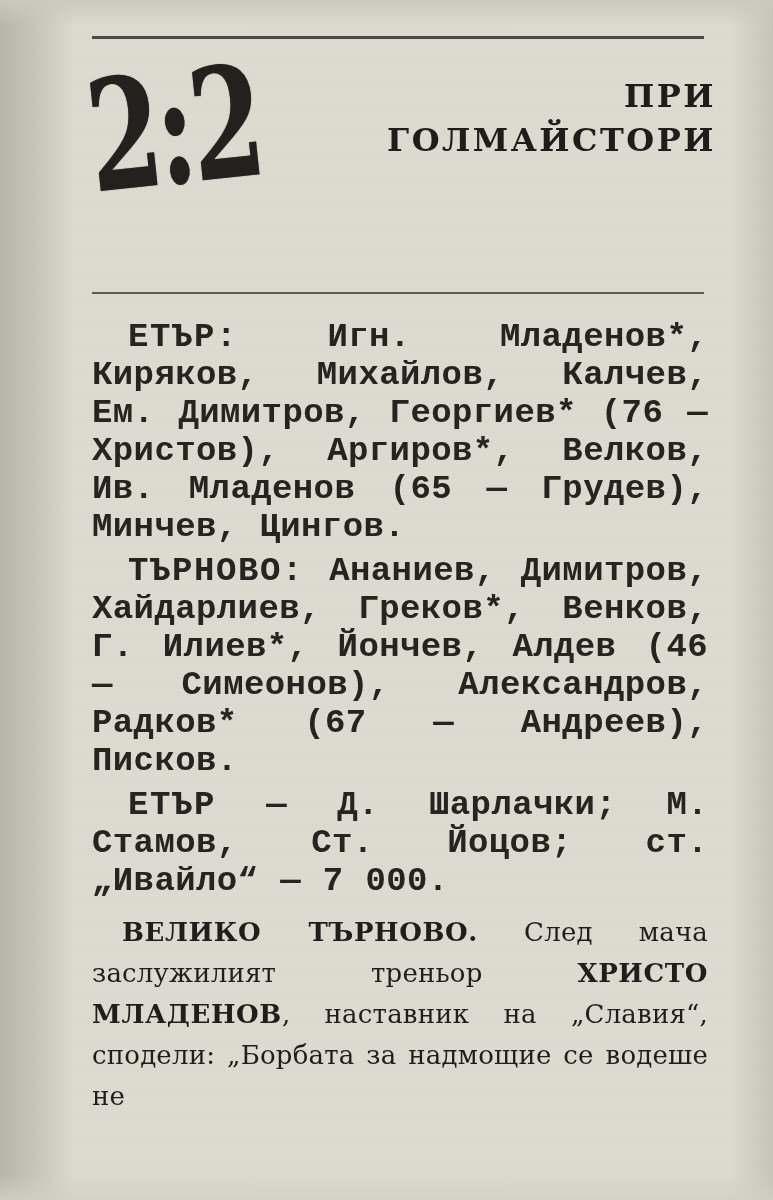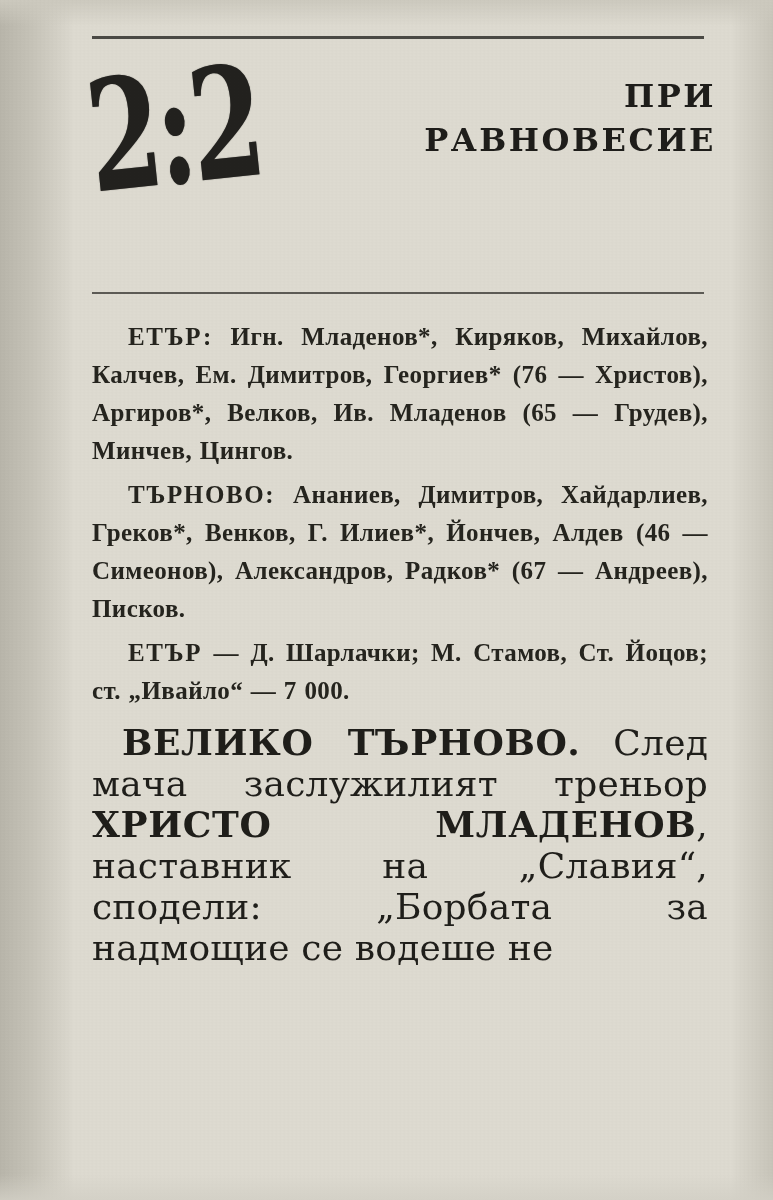--- a/index.html
+++ b/index.html
@@ -117,41 +117,41 @@
   #headline .hl-line { display: block; white-space: nowrap; }
 
   
   #body-text {
     position: absolute;
     left: 40px;
     top: 318px;
     width: 616px;
   }
   .para {
-    font-family: Liberation Serif, serif;
-    font-size: 25px;
+    font-family: Liberation Mono, monospace;
+    font-size: 34px;
     line-height: 38px;
     color: #26251f;
     text-align: justify;
     margin: 0 0 6px 0;
     letter-spacing: .4px;
     word-spacing: 1px;
     font-weight: 600;
     text-indent: 36px;
   }
   .para .lbl {
     font-weight: 700;
     letter-spacing: 1.6px;
   }
   .para.tight { margin-bottom: 4px; }
 
   
   .story {
     font-family: "DejaVu Serif", serif;
-    font-size: 36px;
+    font-size: 26px;
     line-height: 41px;
     color: #201f1b;
     text-align: justify;
     margin: 12px 0 0 0;
     letter-spacing: .2px;
     text-indent: 30px;
     font-weight: 400;
   }
   .story .caps {
     font-weight: 700;
@@ -175,21 +175,21 @@
   <div id="top-shade"></div>
 
   <div id="column">
 
     <div class="rule" id="rule-top"></div>
 
     <div id="masthead">
       <div id="score">2:2</div>
       <div id="headline">
         <span class="hl-line">ПРИ</span>
-        <span class="hl-line">РАВНОВЕСИЕ</span>
+        <span class="hl-line">ГОЛМАЙСТОРИ</span>
       </div>
     </div>
 
     <div class="rule thin" id="rule-under-head"></div>
 
     <div id="body-text">
 
       <p class="para"><span class="lbl">ЕТЪР:</span><span> Игн. Младенов*, Киряков, Михайлов, Калчев, Ем. Димитров, Георгиев* (76 — Христов), Аргиров*, Велков, Ив. Младенов (65 — Грудев), Минчев, Цингов.</span></p>
 
       <p class="para"><span class="lbl">ТЪРНОВО:</span><span> Ананиев, Димитров, Хайдарлиев, Греков*, Венков, Г. Илиев*, Йончев, Алдев (46 — Симеонов), Александров, Радков* (67 — Андреев), Писков.</span></p>

